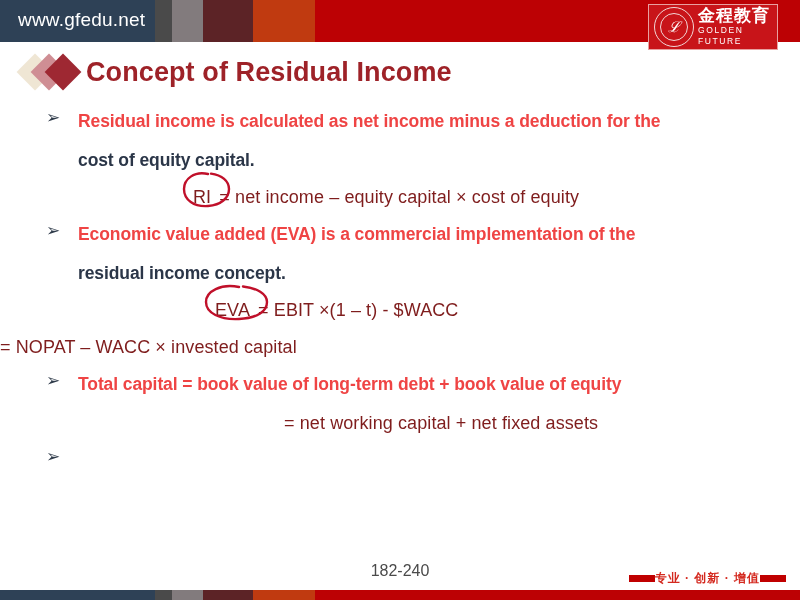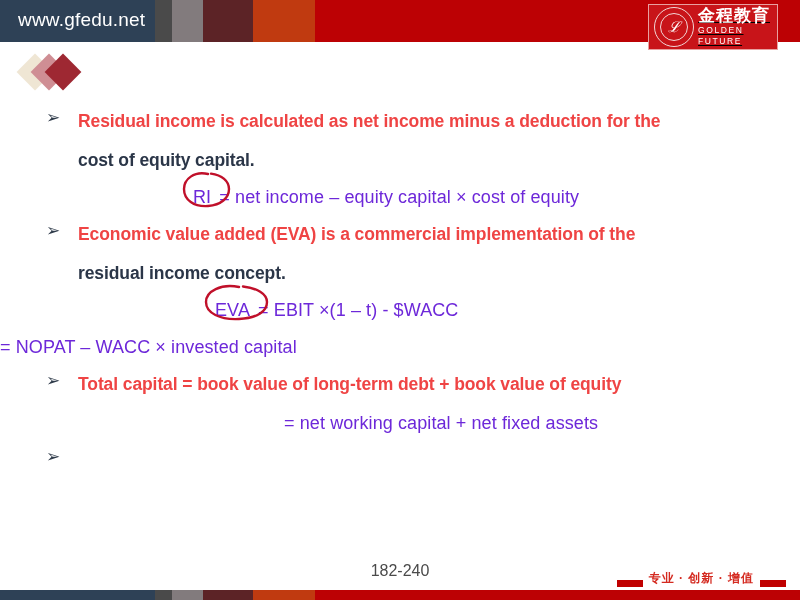--- a/index.html
+++ b/index.html
@@ -85,21 +85,20 @@
     font-family: "Liberation Serif", serif;
     font-style: italic;
     z-index: 2;
     line-height: 1;
   }
   .logo-text {
     margin-left: 4px;
     display: flex;
     flex-direction: column;
     justify-content: center;
-    text-decoration: underline;
   }
   .logo-cn {
     color: #ffffff;
     font-size: 17px;
     font-weight: bold;
     line-height: 1.05;
     letter-spacing: 1px;
   }
   .logo-en {
     color: #ffffff;
@@ -179,21 +178,21 @@
     padding-left: 78px;
     font-size: 17.5px;
     font-weight: bold;
     color: #2b3648;
     line-height: 37px;
     letter-spacing: -0.1px;
   }
   .formula {
     font-size: 18px;
     font-weight: normal;
-    color: #6d28d9;
+    color: #7f1d1d;
     line-height: 37px;
     letter-spacing: 0.1px;
   }
   .formula.indent-1 { padding-left: 190px; }
   .formula.indent-2 { padding-left: 212px; }
   .formula.indent-3 { }
   .formula.indent-4 { padding-left: 240px; margin-left: 44px; }
 
   
   .annot {
@@ -236,22 +235,21 @@
   .ftr-seg.gray   { left: 172px; width: 31px;  background: #827b7d; }
   .ftr-seg.maroon { left: 203px; width: 50px;  background: #5c2326; }
   .ftr-seg.orange { left: 253px; width: 62px;  background: #c03a10; }
   .ftr-seg.red    { left: 315px; width: 485px; background: #bc0104; }
 
   .slogan {
     position: absolute;
     right: 14px;
     bottom: 13px;
     display: flex;
-    align-items: flex-end;
-    gap: 6px;
+    align-items: center;
   }
   .slogan-dash {
     width: 26px;
     height: 7px;
     background: #c00000;
   }
   .slogan-text {
     color: #d42a20;
     font-size: 12px;
     font-weight: bold;
@@ -281,20 +279,21 @@
     <div class="logo-en">GOLDEN FUTURE</div>
   </div>
 </div>
 
 <div class="title-row">
   <div class="diamonds">
     <div class="dia d1"></div>
     <div class="dia d2"></div>
     <div class="dia d3"></div>
   </div>
+  <div class="slide-title">Concept of Residual Income</div>
 </div>
 
 <div class="content">
 
   <div class="bullet-line">
     <span class="bullet-marker">➢</span>
     <span class="bullet-text">Residual income is calculated as net income minus a deduction for the</span>
   </div>
   <div class="bullet-cont">cost of equity capital.</div>
 

